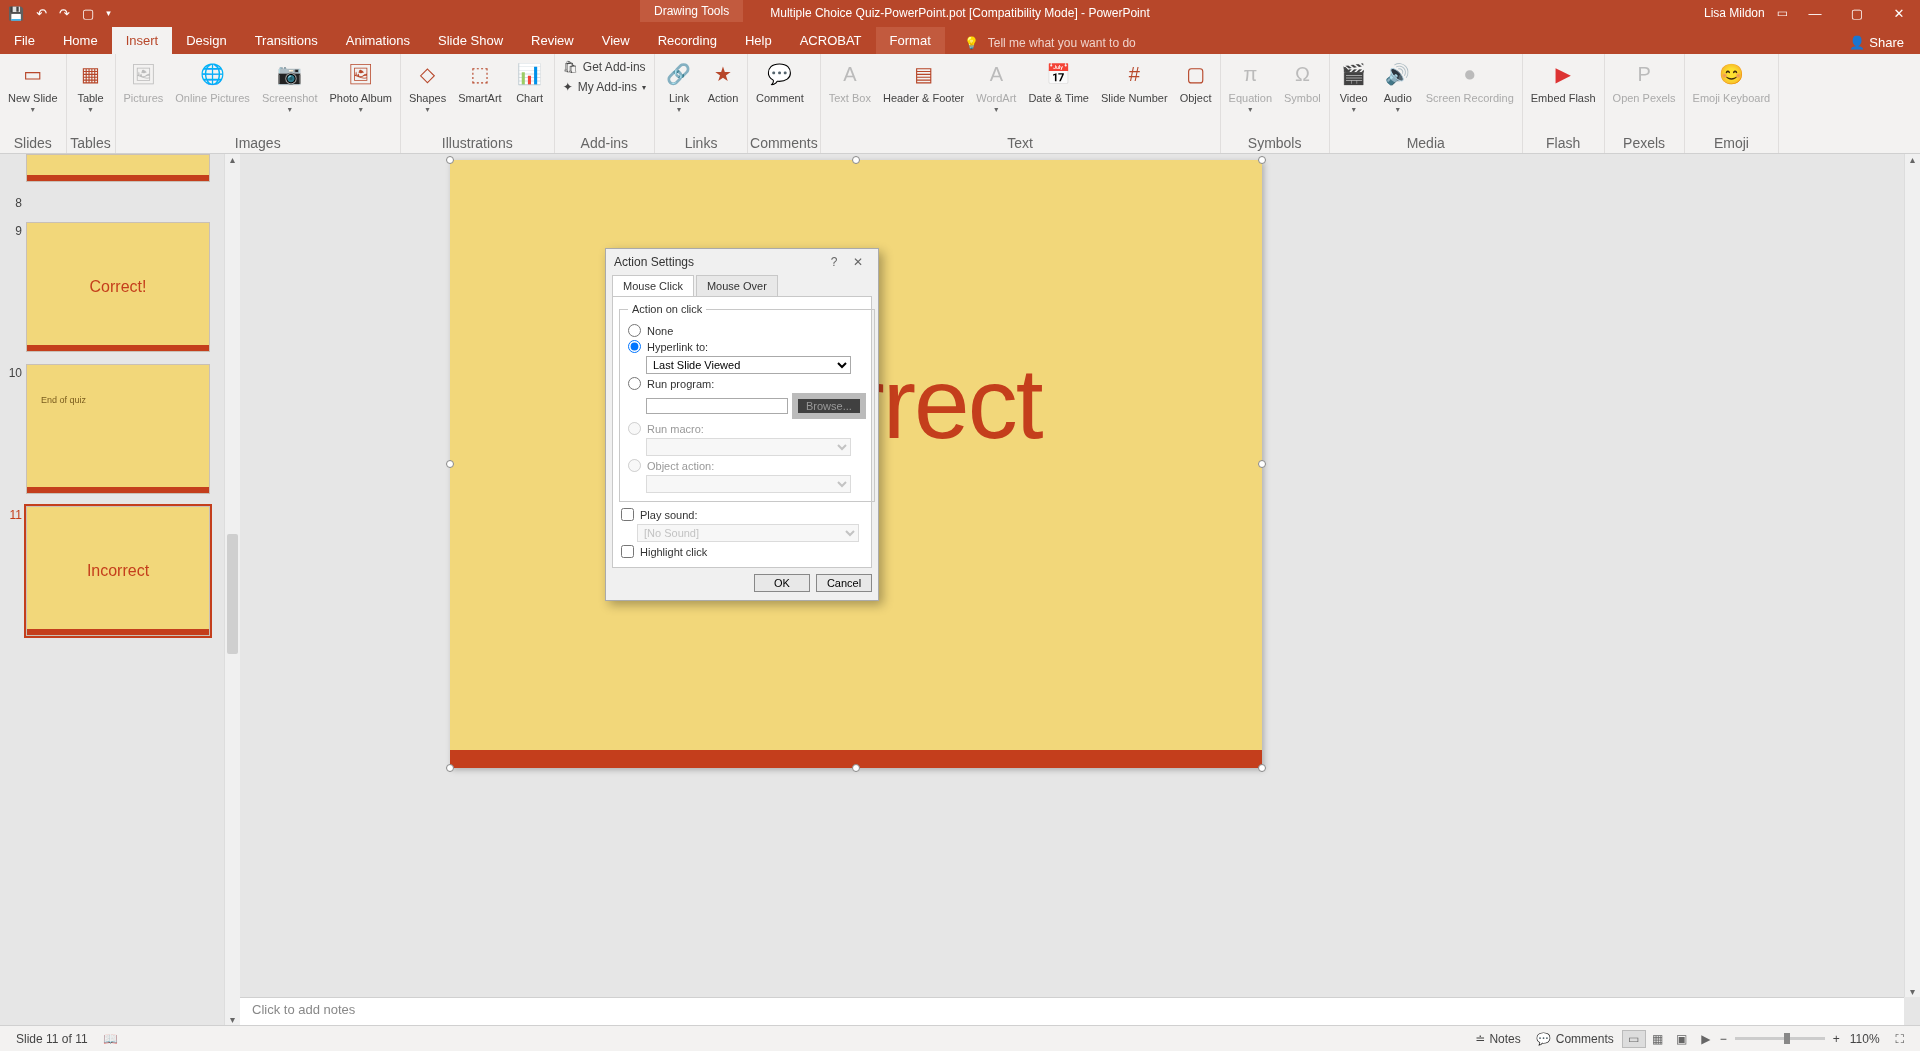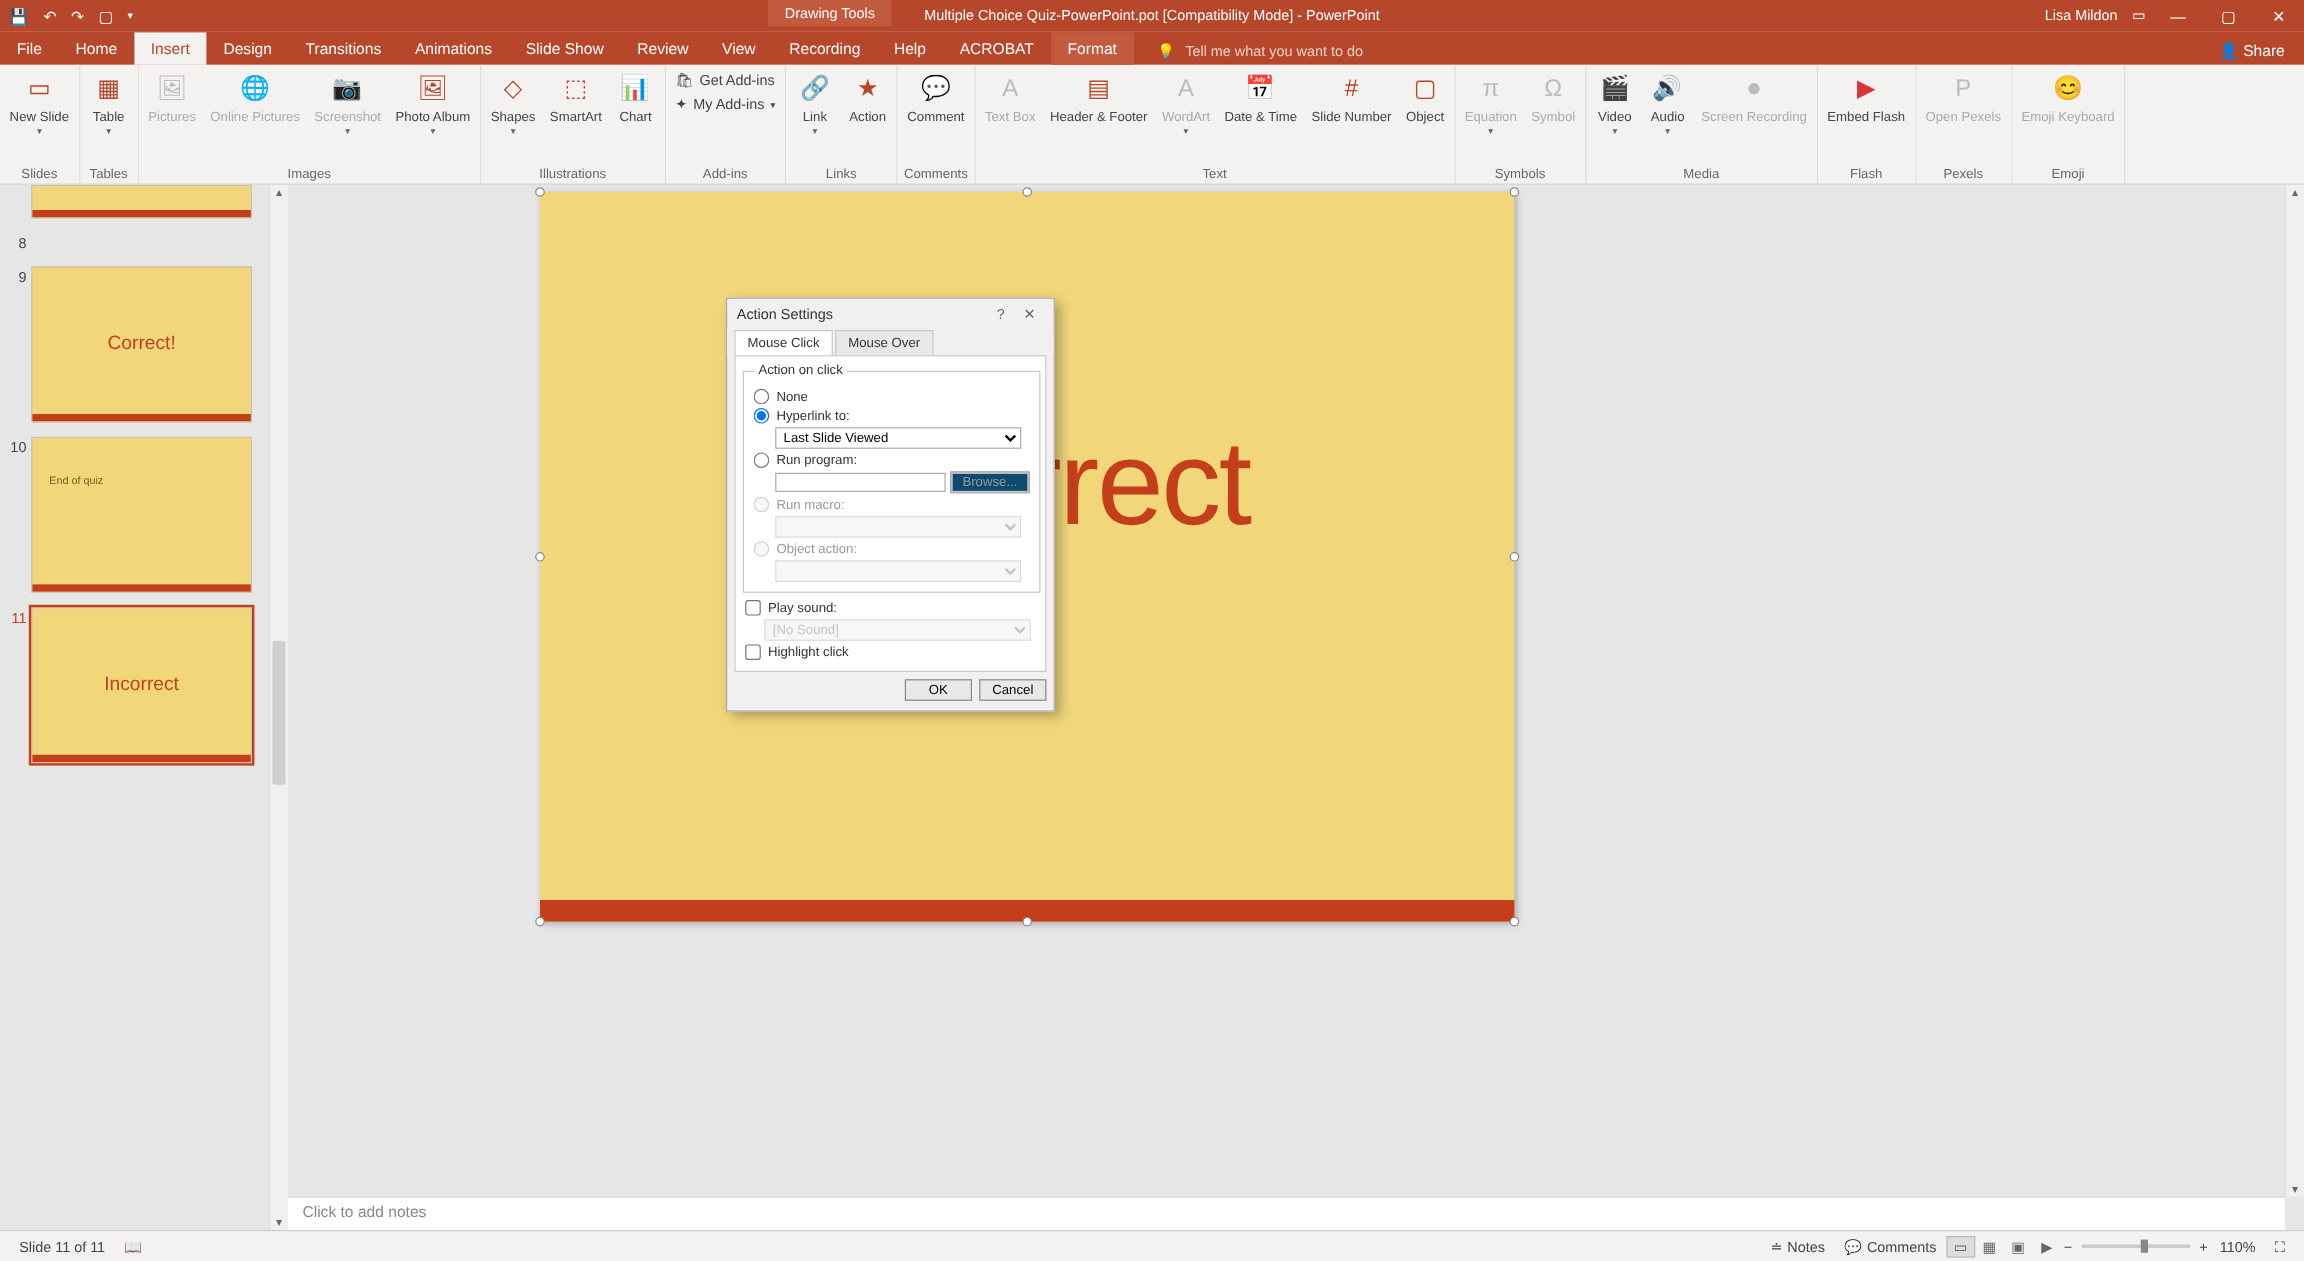--- a/index.html
+++ b/index.html
@@ -18,21 +18,21 @@
 .ribbon-tabs { background: #b7472a; height: 28px; display: flex; align-items: flex-end; color: #fff; font-size: 13px; }
 .ribbon-tabs .tab { padding: 6px 14px; cursor: pointer; }
 .ribbon-tabs .tab.active { background: #f3f2f1; color: #b7472a; }
 .ribbon-tabs .tellme { margin-left: 20px; display: flex; align-items: center; gap: 8px; color: #f0d3cb; font-size: 12px; padding-bottom: 4px; }
 .ribbon-tabs .share { margin-left: auto; padding: 4px 16px; display: flex; align-items: center; gap: 4px; }
 
 
 .ribbon { background: #f3f2f1; height: 100px; border-bottom: 1px solid #d0d0d0; display: flex; }
 .rgroup { border-right: 1px solid #e0dedd; display: flex; flex-direction: column; padding: 2px 2px 0 2px; }
 .rgroup .buttons { display: flex; flex: 1; }
-.rgroup .glabel { text-align: center; font-size: 11px; color: #666; padding: 1px 0 2px 0; }
+.rgroup .glabel { text-align: center; font-size: 14px; color: #666; padding: 1px 0 2px 0; }
 .rbtn { display: flex; flex-direction: column; align-items: center; justify-content: flex-start; padding: 2px 6px; font-size: 11px; color: #444; min-width: 40px; text-align: center; line-height: 1.15; }
 .rbtn .ricon { width: 32px; height: 32px; display: flex; align-items: center; justify-content: center; font-size: 20px; color: #b7472a; margin-bottom: 2px; }
 .rbtn.disabled { color: #aaa; }
 .rbtn.disabled .ricon { color: #bbb; }
 .rbtn .caret { font-size: 8px; color: #666; }
 .addin-col { display: flex; flex-direction: column; padding: 4px 6px; gap: 6px; font-size: 12px; color: #444; }
 .addin-col .row { display: flex; align-items: center; gap: 5px; }
 
 
 .workspace { position: absolute; top: 154px; bottom: 26px; left: 0; right: 0; display: flex; background: #e6e6e6; }
@@ -79,21 +79,21 @@
 .dialog fieldset { border:1px solid #c8c8c8; padding:6px 8px 8px 8px; margin-bottom:6px; }
 .dialog legend { font-size:11px; padding:0 4px; }
 .dialog .radio-row { display:flex; align-items:center; gap:6px; margin:3px 0; }
 .dialog .radio-row.disabled { color:#999; }
 .dialog .indent { margin-left:18px; display:flex; gap:4px; align-items:center; }
 .dialog select, .dialog input[type=text] { font-size:11px; padding:1px 2px; border:1px solid #aaa; background:#fff; }
 .dialog .disabled select, .dialog .disabled input { background:#f4f4f4; color:#aaa; border-color:#ccc; }
 .dialog .chk-row { display:flex; align-items:flex-end; gap:6px; margin:3px 0 3px 2px; }
 .dialog .dbuttons { display:flex; justify-content:flex-end; gap:6px; padding:0 6px 8px 6px; }
 .dialog .dbuttons button { width:56px; font-size:11px; padding:2px 0; border:1px solid #888; background:#e8e8e8; }
-.dialog .browse { font-size:11px; padding:1px 8px; border:2px solid #404040; background:#0c4a6e; }
+.dialog .browse { font-size:11px; padding:1px 8px; border:6px solid #404040; background:#404040; }
 .dialog .browse.disabled { color:#999; border-color:#bbb; }
 
 
 .statusbar { position:absolute; bottom:0; left:0; right:0; height:26px; background:#f3f2f1; border-top:1px solid #d0d0d0; display:flex; align-items:center; font-size:12px; color:#444; padding:0 8px; }
 .statusbar .spacer { flex:1; }
 .statusbar .sitem { padding:0 8px; display:flex; align-items:center; gap:4px; }
 .statusbar .viewbtn { width:24px; height:18px; border:1px solid transparent; display:flex; align-items:center; justify-content:center; font-size:12px; color:#666; }
 .statusbar .viewbtn.active { background:#ddd; border-color:#bbb; }
 .statusbar .zoom-slider { width:90px; height:3px; background:#ccc; position:relative; margin:0 6px; }
 .statusbar .zoom-slider .zknob { position:absolute; top:-4px; left:55%; width:6px; height:11px; background:#888; }

